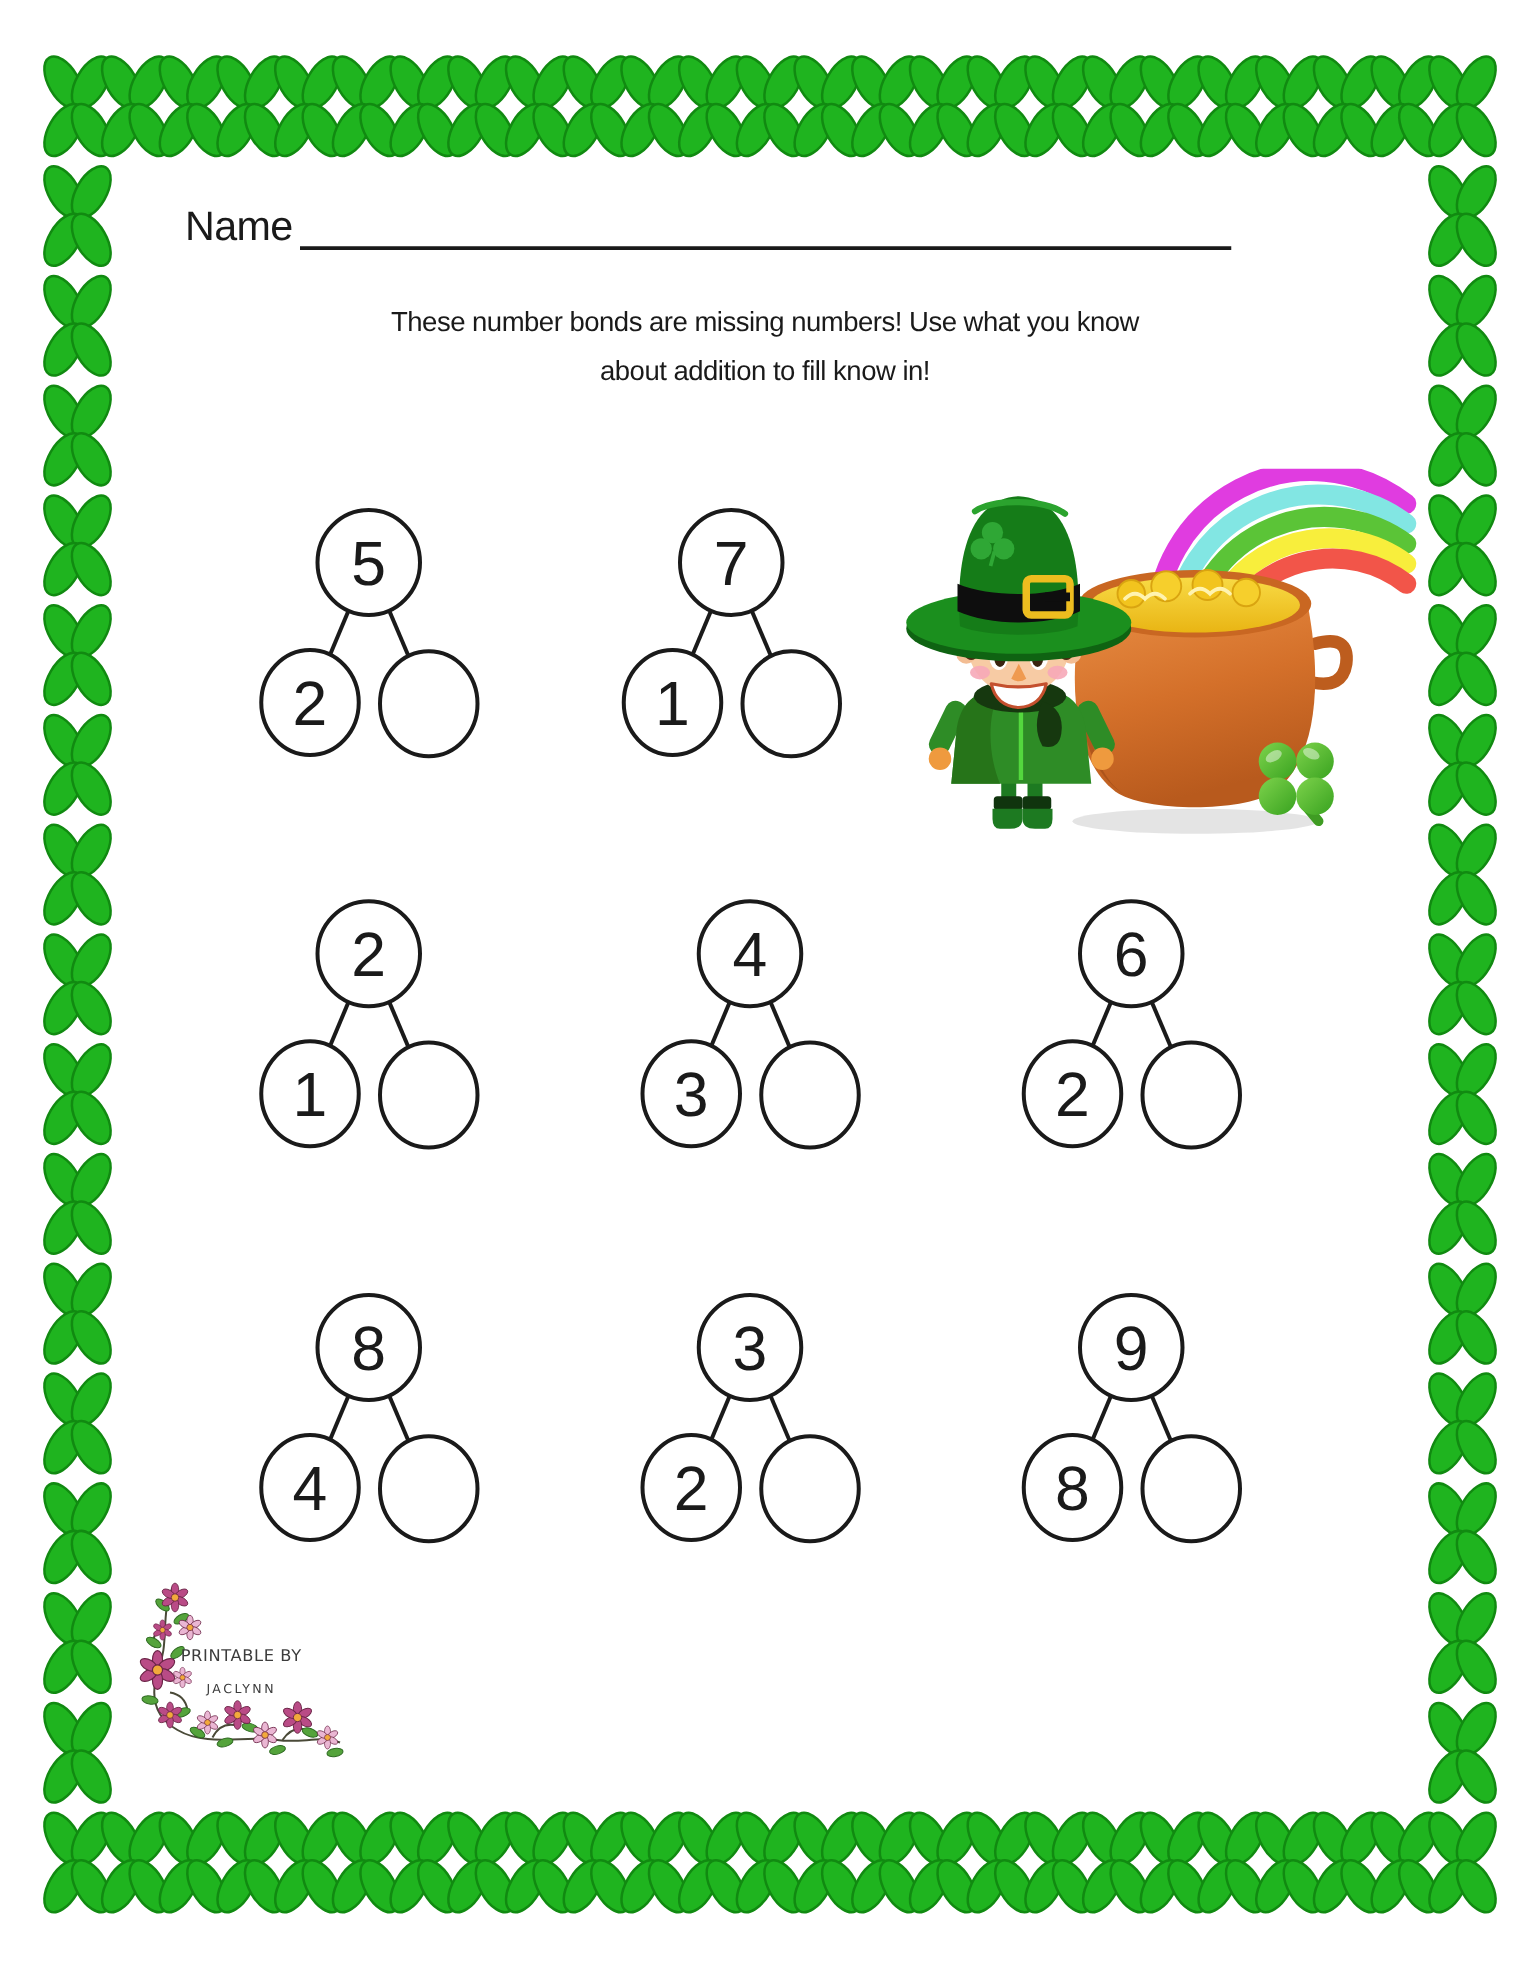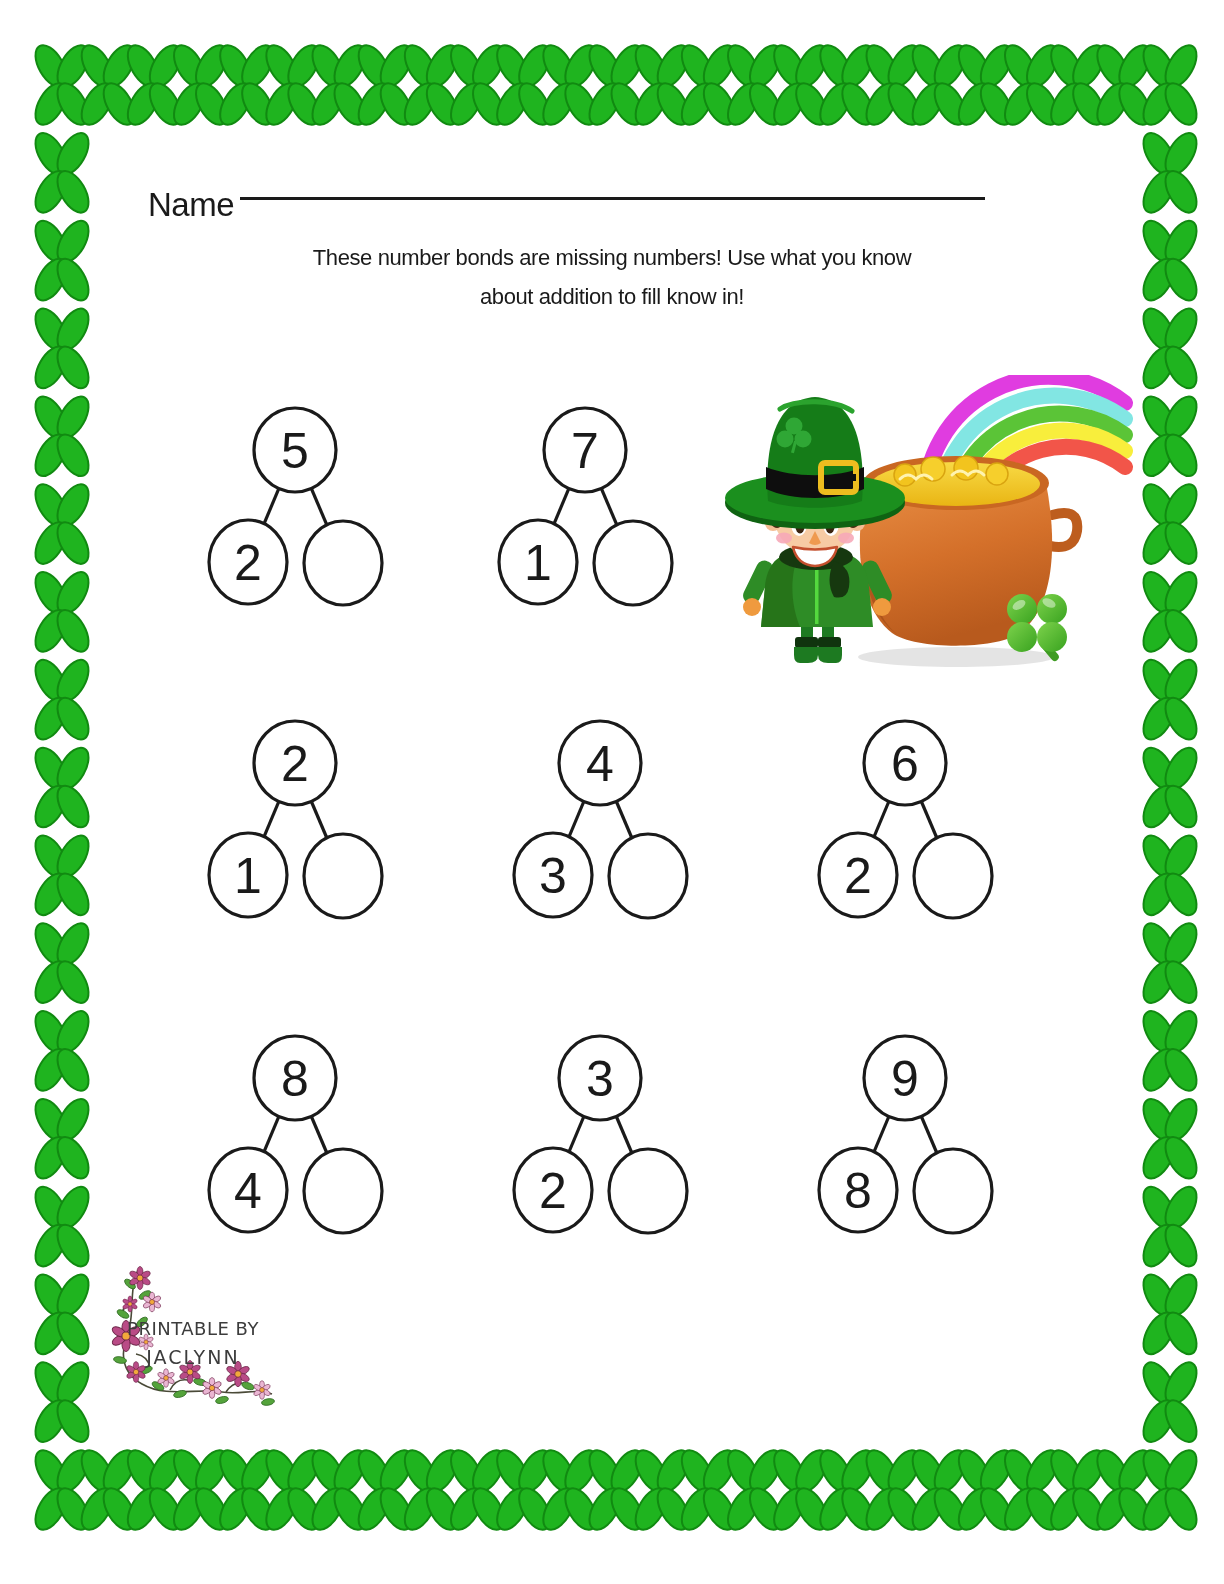--- a/index.html
+++ b/index.html
@@ -3,40 +3,40 @@
 <meta charset="utf-8">
 <style>
   html,body{margin:0;padding:0;background:#ffffff;}
   .page{position:relative;width:1224px;height:1584px;background:#fff;overflow:hidden;
         font-family:"Liberation Sans",sans-serif;color:#1a1a1a;}
   
   #border{position:absolute;left:0;top:0;width:1224px;height:1584px;}
   #border use{color:inherit;}
   .clover-petal{fill:var(--border-green,#1fb41f);stroke:var(--border-green-dark,#118a11);stroke-width:2;}
   
-  .name-label{position:absolute;left:148px;top:162px;font-size:33px;letter-spacing:-0.5px;margin-top:24px;}
+  .name-label{position:absolute;left:148px;top:162px;font-size:33px;letter-spacing:-0.5px;}
   .name-line{position:absolute;left:240px;top:160px;width:745px;height:37px;
              border-bottom:3px solid #1a1a1a;}
   
   .instructions{position:absolute;left:0;right:0;top:238px;text-align:center;
                 font-size:22px;line-height:39px;letter-spacing:-0.4px;}
   
   .bond{position:absolute;width:234px;height:220px;}
   .bond ellipse{fill:#ffffff;stroke:#1a1a1a;stroke-width:3.2;}
   .bond line{stroke:#1a1a1a;stroke-width:3.2;}
   .bond text{font-family:"Liberation Sans",sans-serif;font-size:50px;fill:#1a1a1a;text-anchor:middle;}
   
   .illustration{position:absolute;left:700px;top:375px;width:440px;height:300px;}
   
   .stamp{position:absolute;left:100px;top:1262px;width:180px;height:155px;}
   .stamp svg{position:absolute;left:0;top:0;}
   .credit-line{position:absolute;left:18px;width:150px;text-align:center;color:#3c3c3c;
                font-family:"DejaVu Sans",sans-serif;text-transform:uppercase;}
-  .credit-line.l1{top:56px;font-size:18px;letter-spacing:0.5px;}
-  .credit-line.l2{top:84px;font-size:19px;letter-spacing:2px;}
+  .credit-line.l1{top:56px;font-size:13px;letter-spacing:0.5px;}
+  .credit-line.l2{top:84px;font-size:10px;letter-spacing:2px;}
 </style>
 </head>
 <body>
 
 <div class="page">
 
   <svg id="border" viewBox="0 0 1224 1584">
     <defs>
       <g id="clover">
         <ellipse class="clover-petal" rx="12" ry="23" transform="translate(-11,-19) rotate(-30)"></ellipse>

